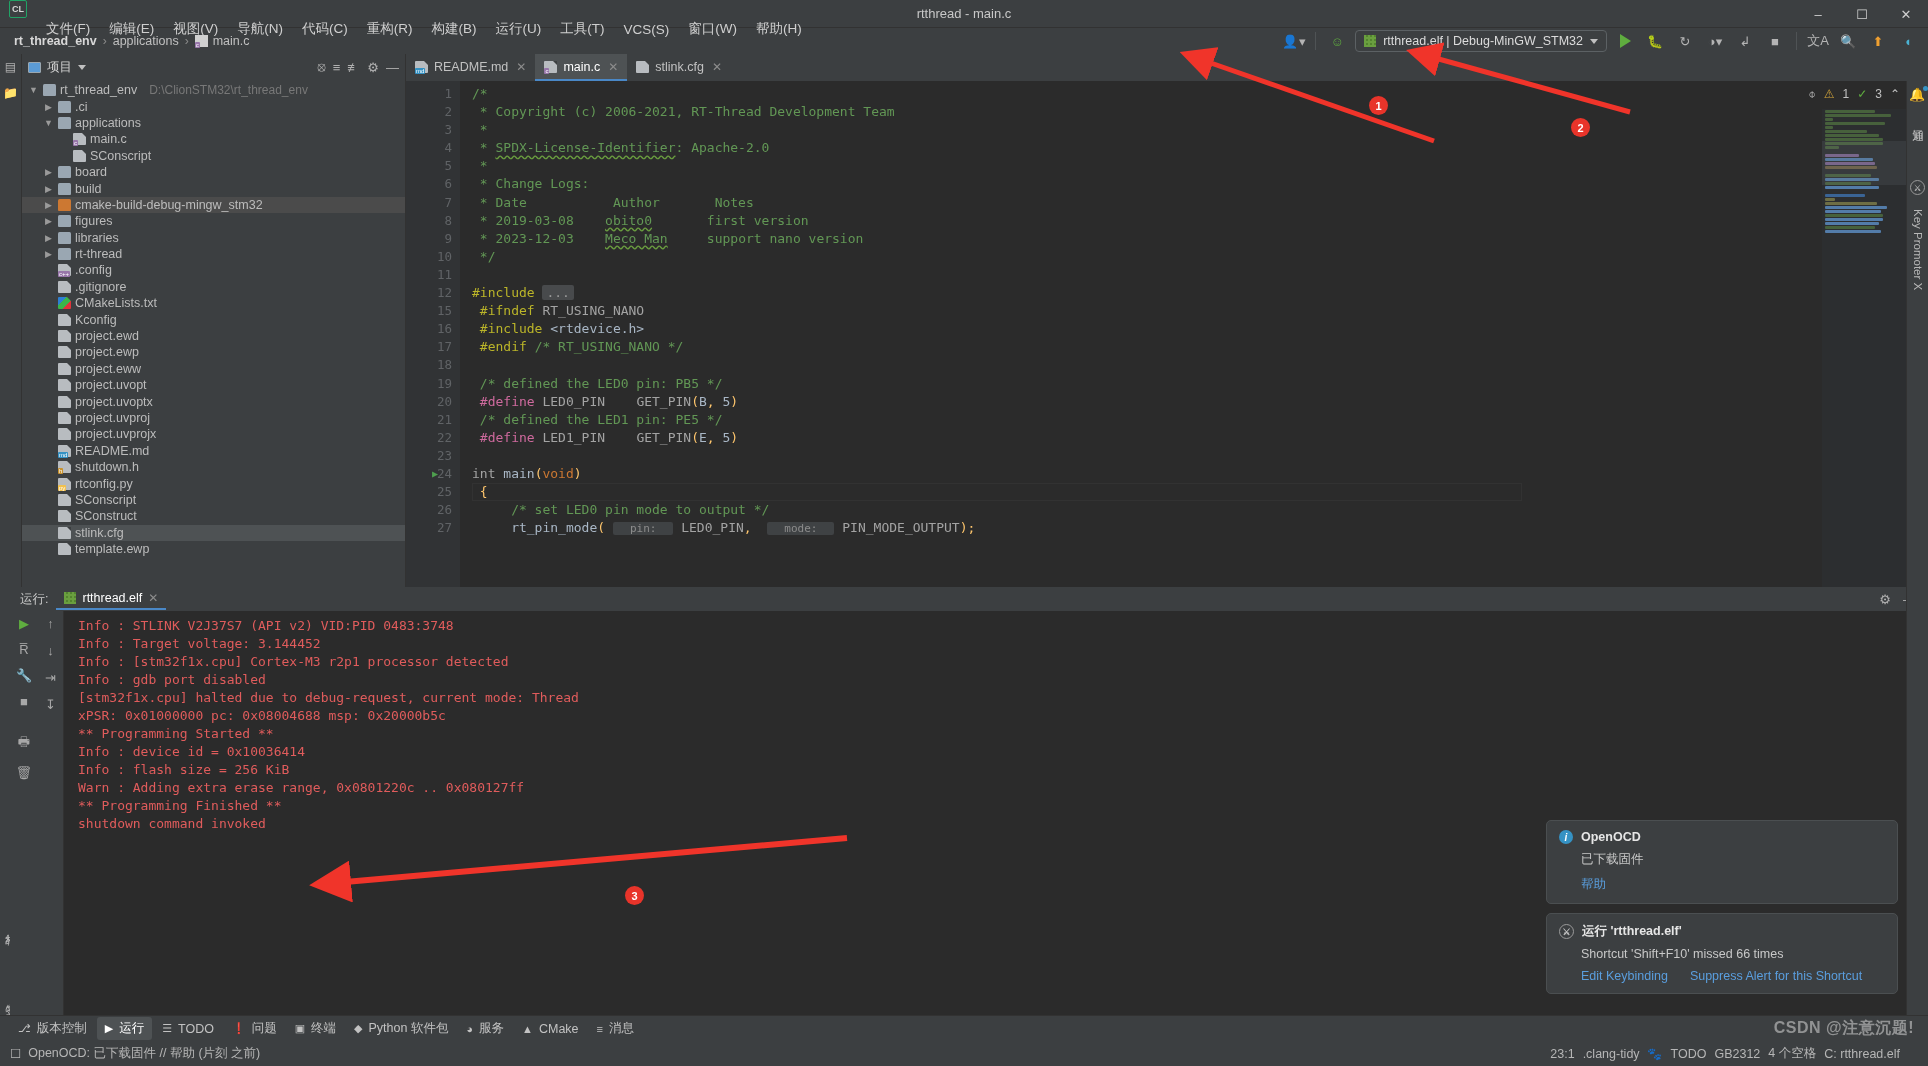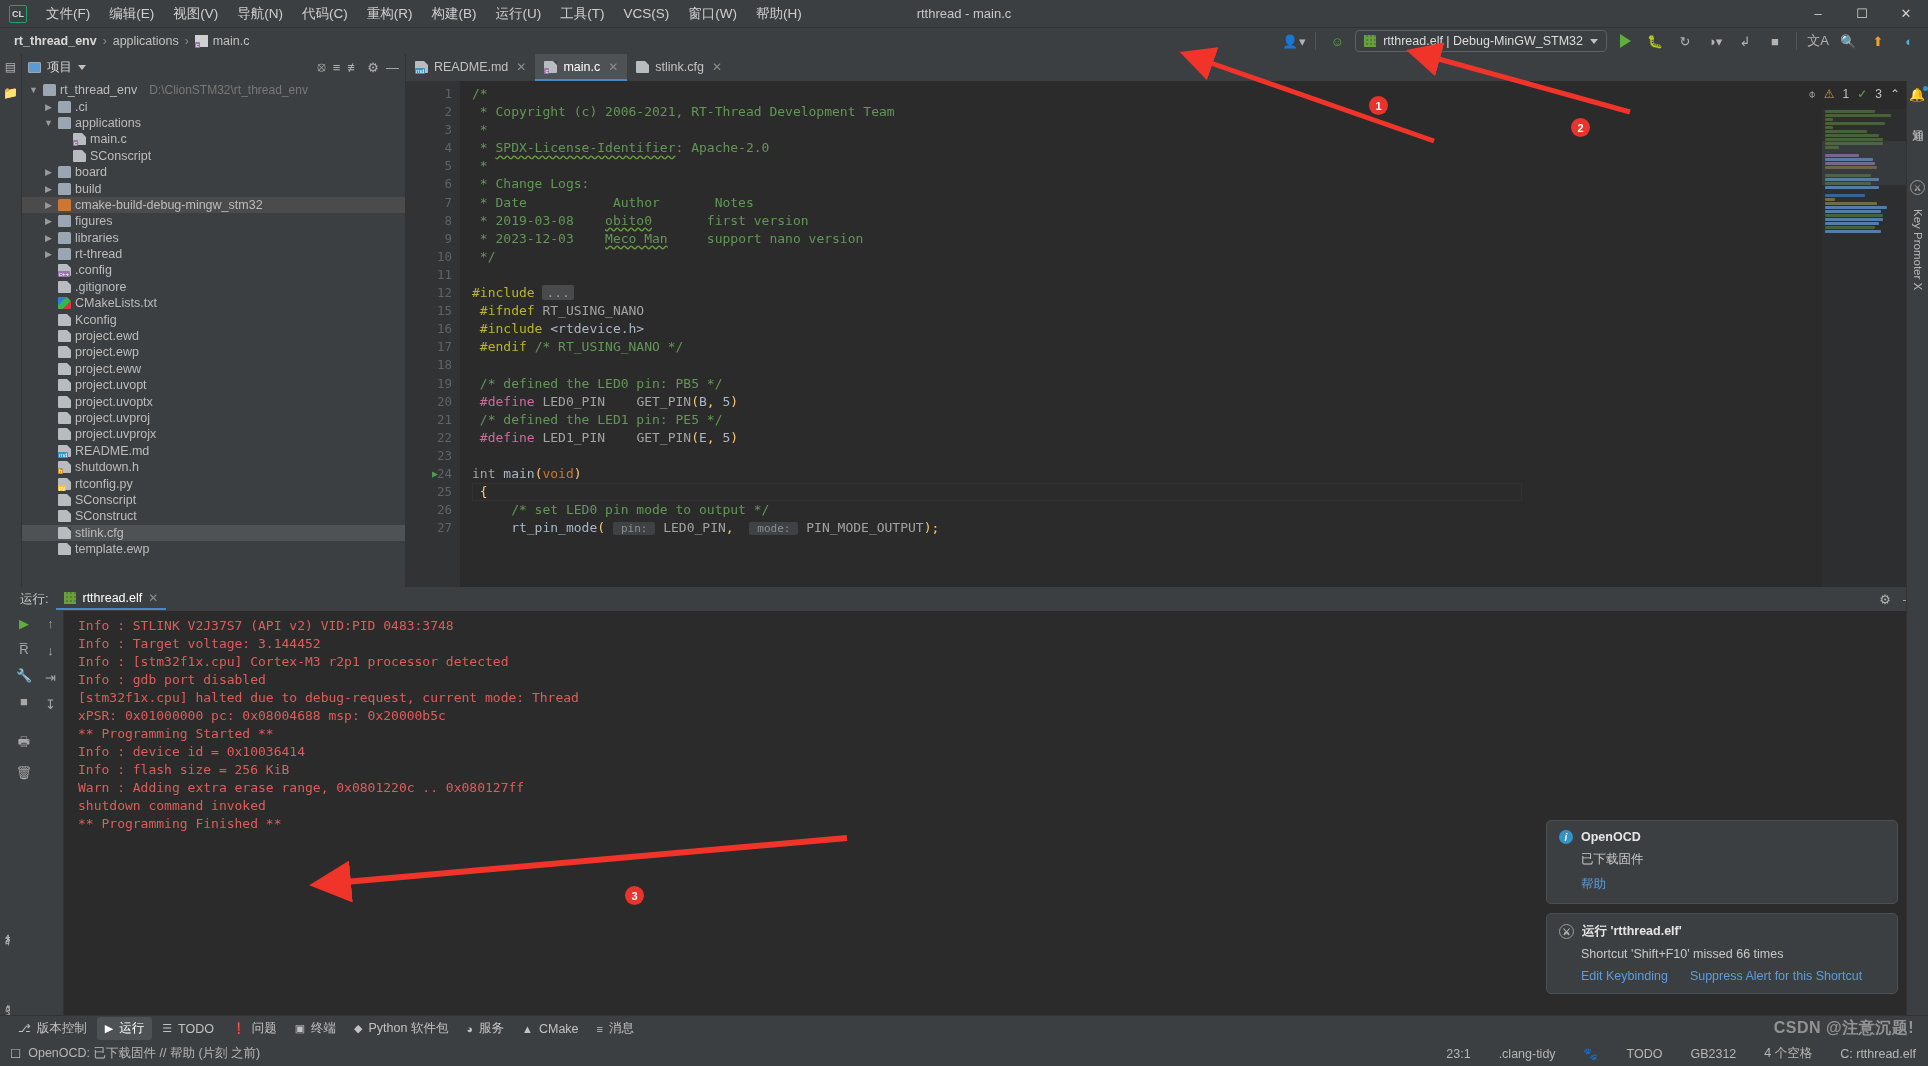--- a/index.html
+++ b/index.html
@@ -6,21 +6,21 @@
   html, body {
     width: 1928px; height: 1066px;
     background: #3c3f41;
     font-family: "Liberation Sans", sans-serif;
     overflow: hidden;
   }
   .app { position: relative; width: 1928px; height: 1066px; background: #3c3f41; color: #bbbbbb; }
 
   
   .titlebar {
-    height: 28px; background: #3c3f41; display: flex; align-items: center;
+    height: 28px; background: #3c3f41; display: flex; align-items: flex-start;
     border-bottom: 1px solid #323232;
   }
   .cl-logo {
     width: 18px; height: 18px; margin-left: 9px; margin-right: 10px;
     border: 1.5px solid #21a366; border-radius: 2px; color: #d6d6d6;
     font-size: 9px; font-weight: bold; display: flex; align-items: center; justify-content: center;
     background: #3c3f41;
   }
   .menu { display: flex; align-items: center; gap: 1px; }
   .menu-item {
@@ -125,21 +125,21 @@
   .cline { height: 18.1px; line-height: 18.1px; }
   .cm { color: #629755; }
   .kw { color: #cc7832; }
   .pp { color: #bbb529; }
   .pink { color: #cf6a9e; }
   .blue { color: #a3a3a3; }
   .id { color: #a9b7c6; }
   .yel { color: #ffc66d; }
   .wavy { text-decoration: underline wavy #6a9f3f; text-underline-offset: 2px; }
   .ellipsis { background: #484a4c; color: #9a9a9a; padding: 0 4px; border-radius: 2px; }
-  .hintchip { background: #3f4244; color: #8c8c8c; font-size: 11px; padding: 0 8px; border-radius: 2px; }
+  .hintchip { background: #3f4244; color: #8c8c8c; font-size: 11px; padding: 0 17px; border-radius: 2px; }
   .caret-line { position: absolute; left: 12px; width: 1050px; height: 18px; border: 1px solid #323232; }
 
   
   .insp-bar {
     position: absolute; top: 0; right: 0; width: 200px; height: 26px; display: flex;
     align-items: center; justify-content: flex-end; gap: 8px; padding-right: 10px; font-size: 12px; color: #c0c0c0;
     background: #2b2b2b; z-index: 2;
   }
   .warn-ico { color: #d7a83b; font-size: 12px; }
   .ok-ico { color: #5fad3f; font-size: 12px; }
@@ -185,21 +185,21 @@
   .notif-links { margin: 8px 0 0 22px; display: flex; gap: 22px; }
   .link { color: #5a9ede; font-size: 12.5px; }
 
   
   .statusbars { position: absolute; left: 0; right: 0; bottom: 0; height: 51px; background: #3c3f41; }
   .toolwin-bar { height: 26px; display: flex; align-items: center; gap: 2px; padding-left: 10px; border-top: 1px solid #323232; }
   .twb { display: flex; align-items: center; gap: 6px; font-size: 12.5px; color: #c2c2c2; padding: 3px 8px; border-radius: 3px; }
   .twb.active { background: #4e5254; color: #fff; }
 
   .status-bar { height: 25px; display: flex; align-items: center; padding-left: 10px; font-size: 12.5px; color: #b6b6b6; }
-  .status-right { margin-left: auto; display: flex; align-items: center; gap: 28px; padding-right: 12px; justify-content: flex-end; }
+  .status-right { margin-left: auto; display: flex; align-items: center; gap: 8px; padding-right: 28px; justify-content: flex-end; }
   .paw { color: #b8b8b8; font-size: 12px; }
 
   .watermark {
     position: absolute; right: 14px; bottom: 27px; font-size: 16px; color: rgba(215,215,215,.55);
     font-weight: bold; letter-spacing: .5px; pointer-events: none; white-space: nowrap;
   }
 
   
   .anno { position: absolute; pointer-events: none; z-index: 20; }
   .bubble {
@@ -605,22 +605,22 @@
       <div class="coline">Info : STLINK V2J37S7 (API v2) VID:PID 0483:3748</div>
           <div class="coline">Info : Target voltage: 3.144452</div>
           <div class="coline">Info : [stm32f1x.cpu] Cortex-M3 r2p1 processor detected</div>
           <div class="coline">Info : gdb port disabled</div>
           <div class="coline">[stm32f1x.cpu] halted due to debug-request, current mode: Thread</div>
           <div class="coline">xPSR: 0x01000000 pc: 0x08004688 msp: 0x20000b5c</div>
           <div class="coline">** Programming Started **</div>
           <div class="coline">Info : device id = 0x10036414</div>
           <div class="coline">Info : flash size = 256 KiB</div>
           <div class="coline">Warn : Adding extra erase range, 0x0801220c .. 0x080127ff</div>
+          <div class="coline">** Programming Finished **</div>
           <div class="coline">shutdown command invoked</div>
-          <div class="coline">** Programming Finished **</div>
         </div>
     </div>
   </div>
 
   <div class="notif-wrap">
     <div class="notif">
       <div class="notif-title">
         <span class="info-ico">i</span>
         <span>OpenOCD</span>
       </div>

